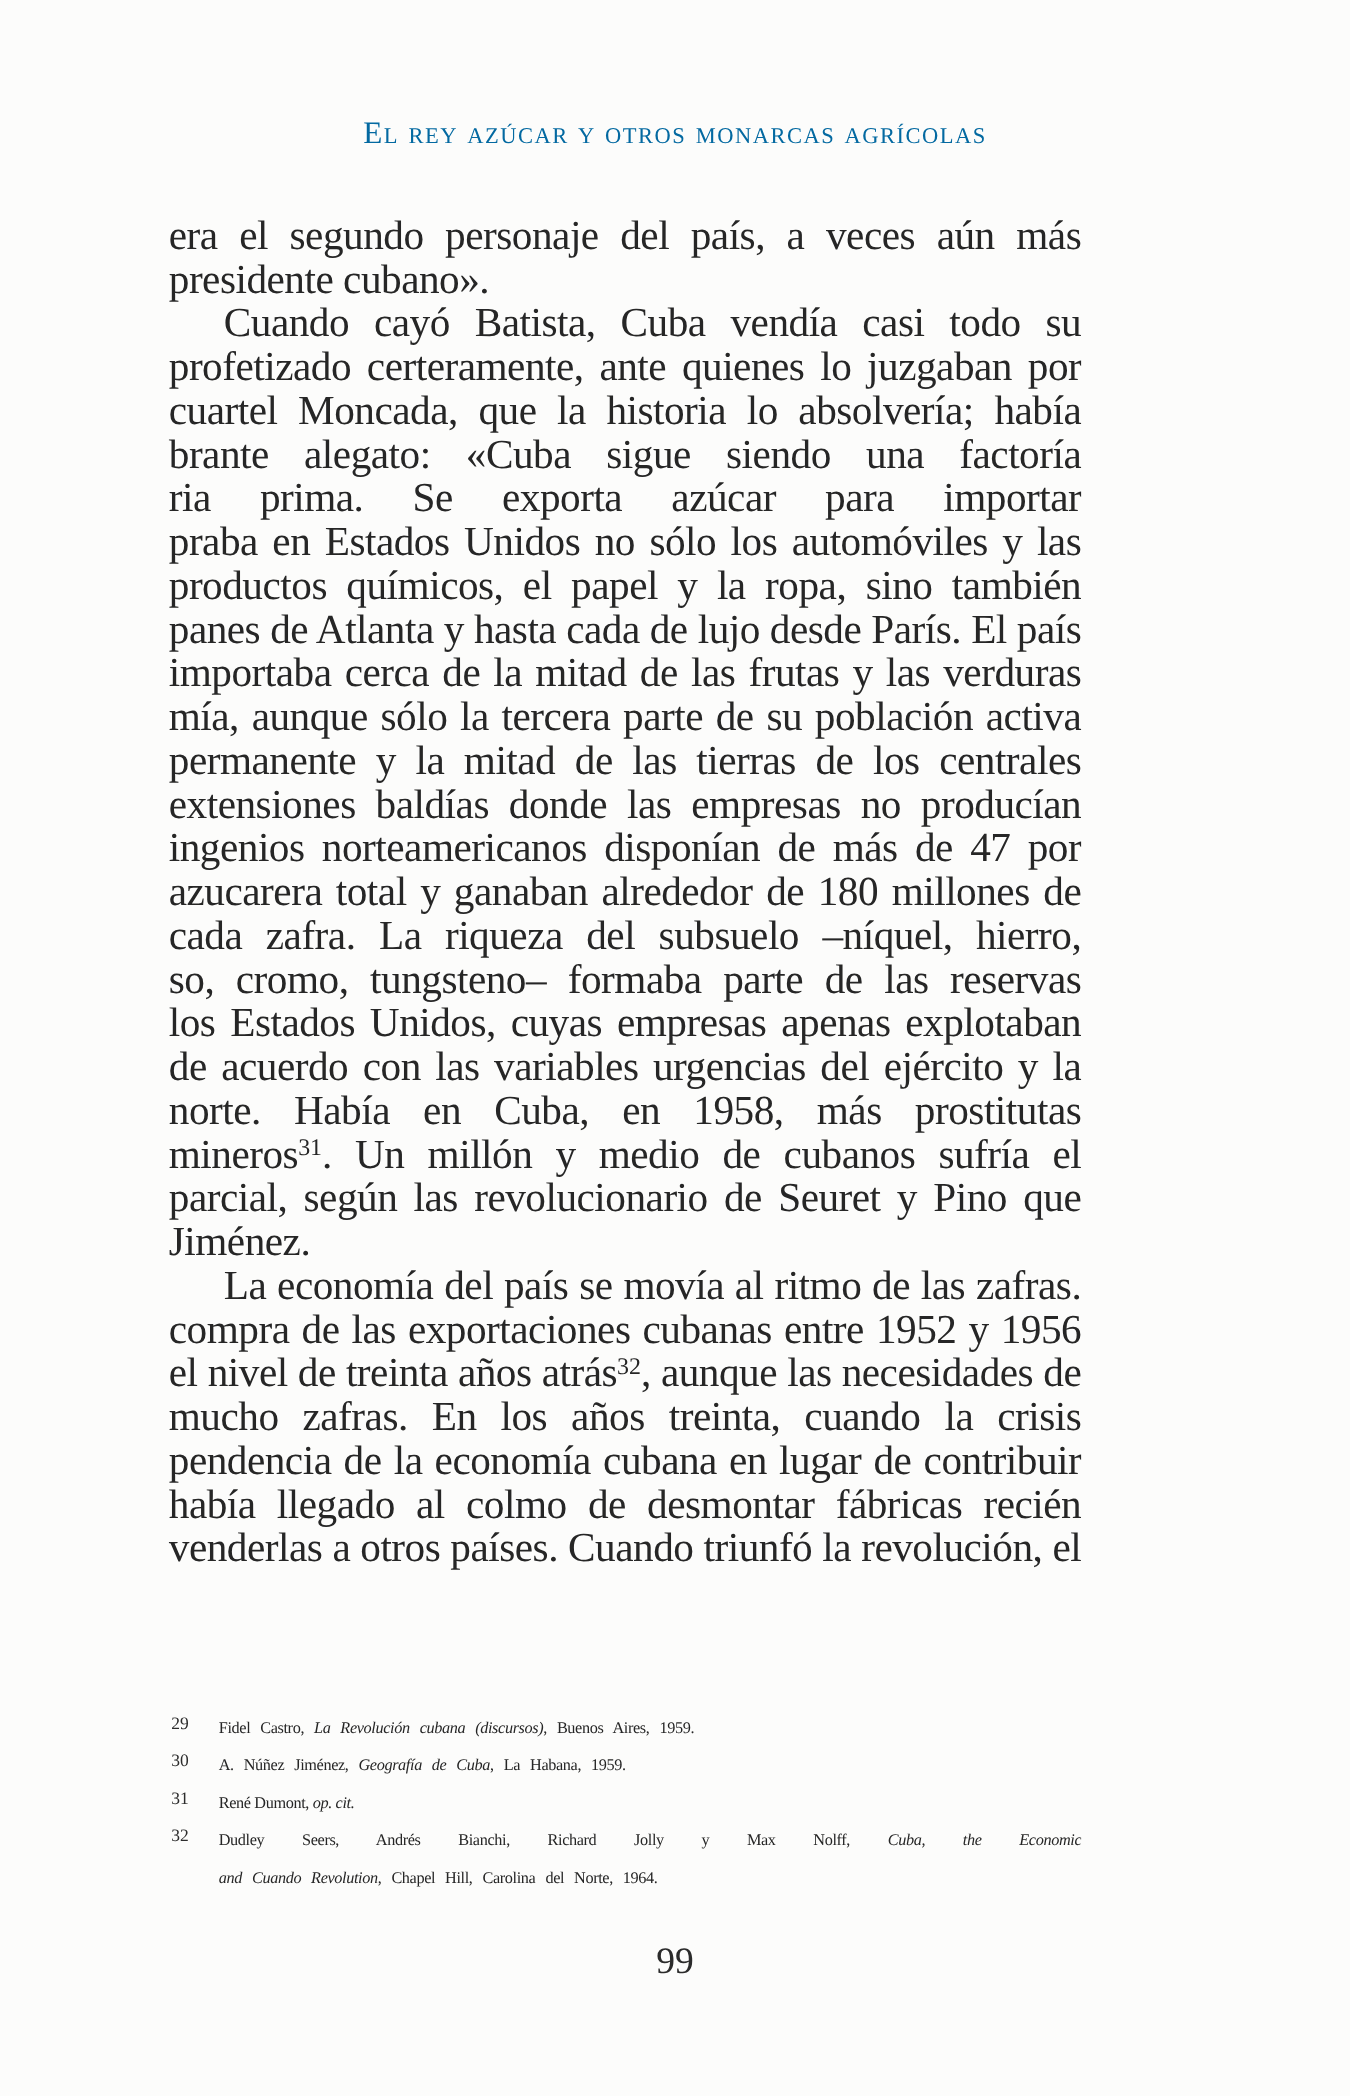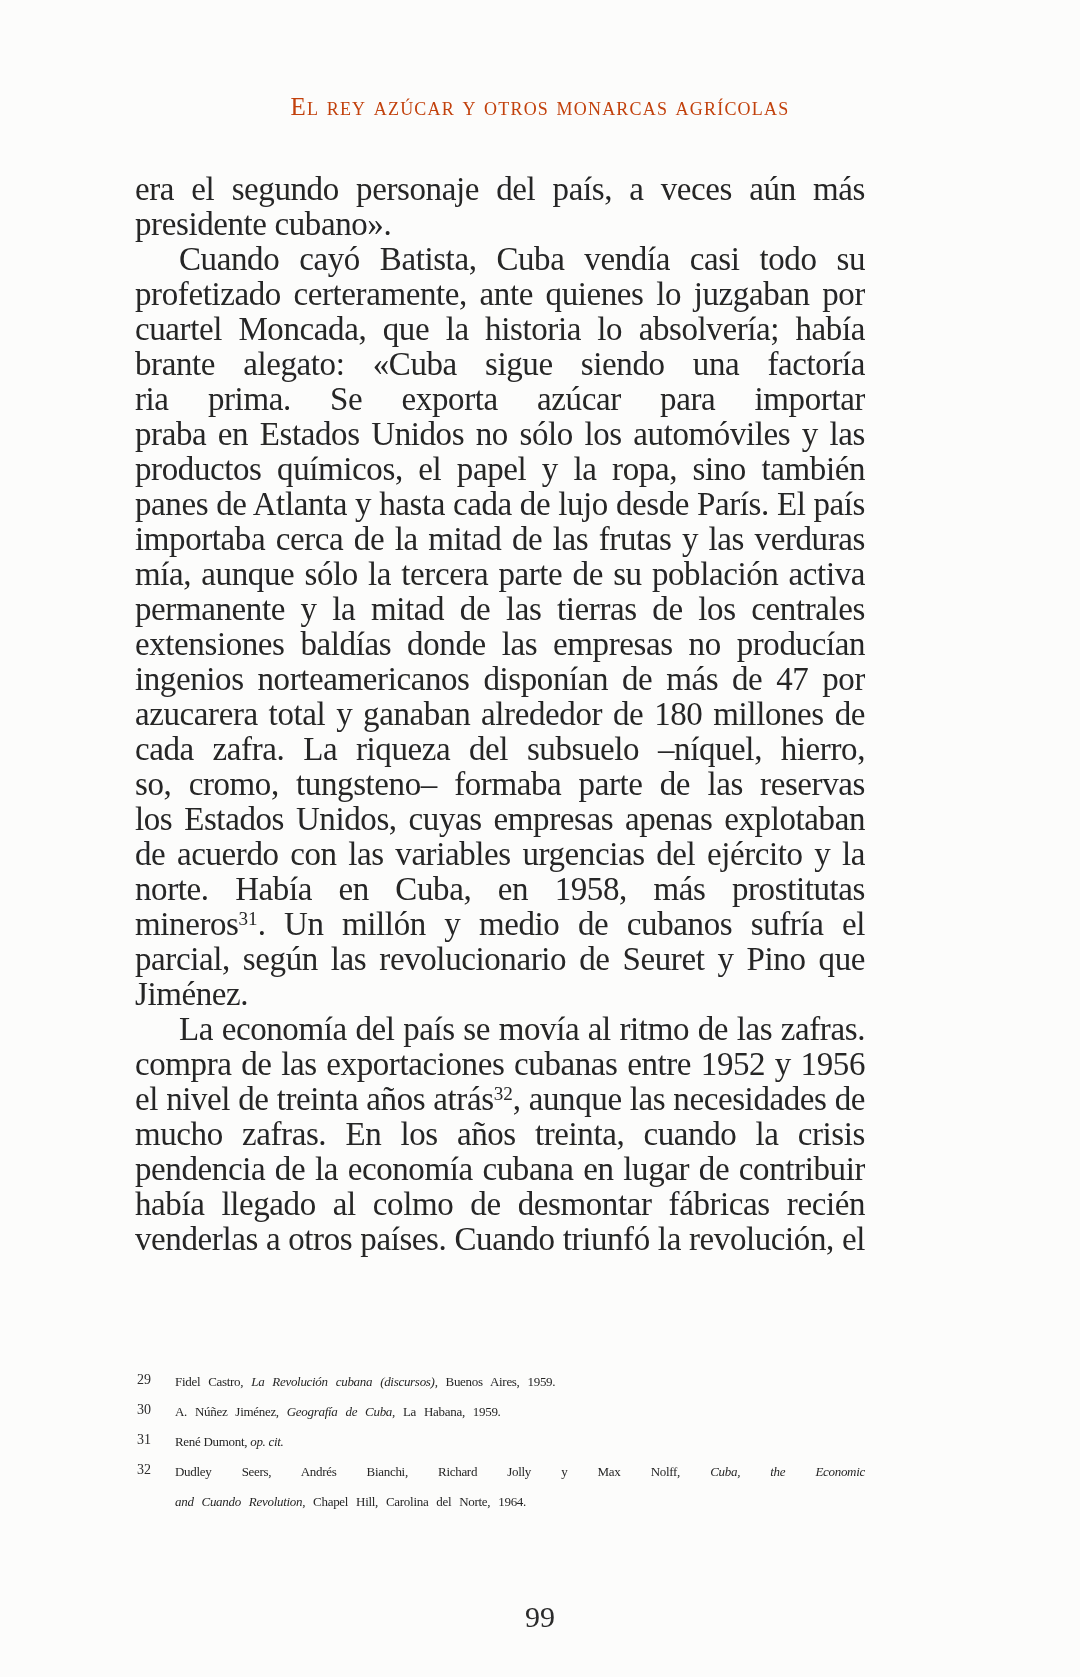--- a/index.html
+++ b/index.html
@@ -12,21 +12,21 @@
     font-family:"Liberation Serif","DejaVu Serif",serif;
     color:#262626;
     overflow:hidden;
   }
   .running-head{
     position:absolute;top:92px;left:0;width:100%;
     text-align:center;
     font-variant:small-caps;
     font-size:25px;line-height:30px;
     letter-spacing:1.2px;
-    color:#c2410c;
+    color:#0369a1;
   }
   .textblock{
     position:absolute;left:135px;top:172px;width:730px;
   }
   .line{
     font-size:33px;
     line-height:35px;
     height:35px;
     letter-spacing:-0.4px;
     overflow:hidden;
@@ -66,21 +66,20 @@
   .fn-line.j{
     text-align:justify;
     text-align-last:justify;
   }
   .fn-line.spread{word-spacing:5px;}
   .page-number{
     position:absolute;top:1551px;left:0;width:100%;
     text-align:center;
     font-size:30px;line-height:36px;
     color:#2b2b2b;
-    margin-top:48px;
   }
 </style>
 </head>
 <body>
 
 <div class="page">
 
   <div class="running-head">El rey azúcar y otros monarcas agrícolas</div>
 
   <div class="textblock" id="body-lines">

